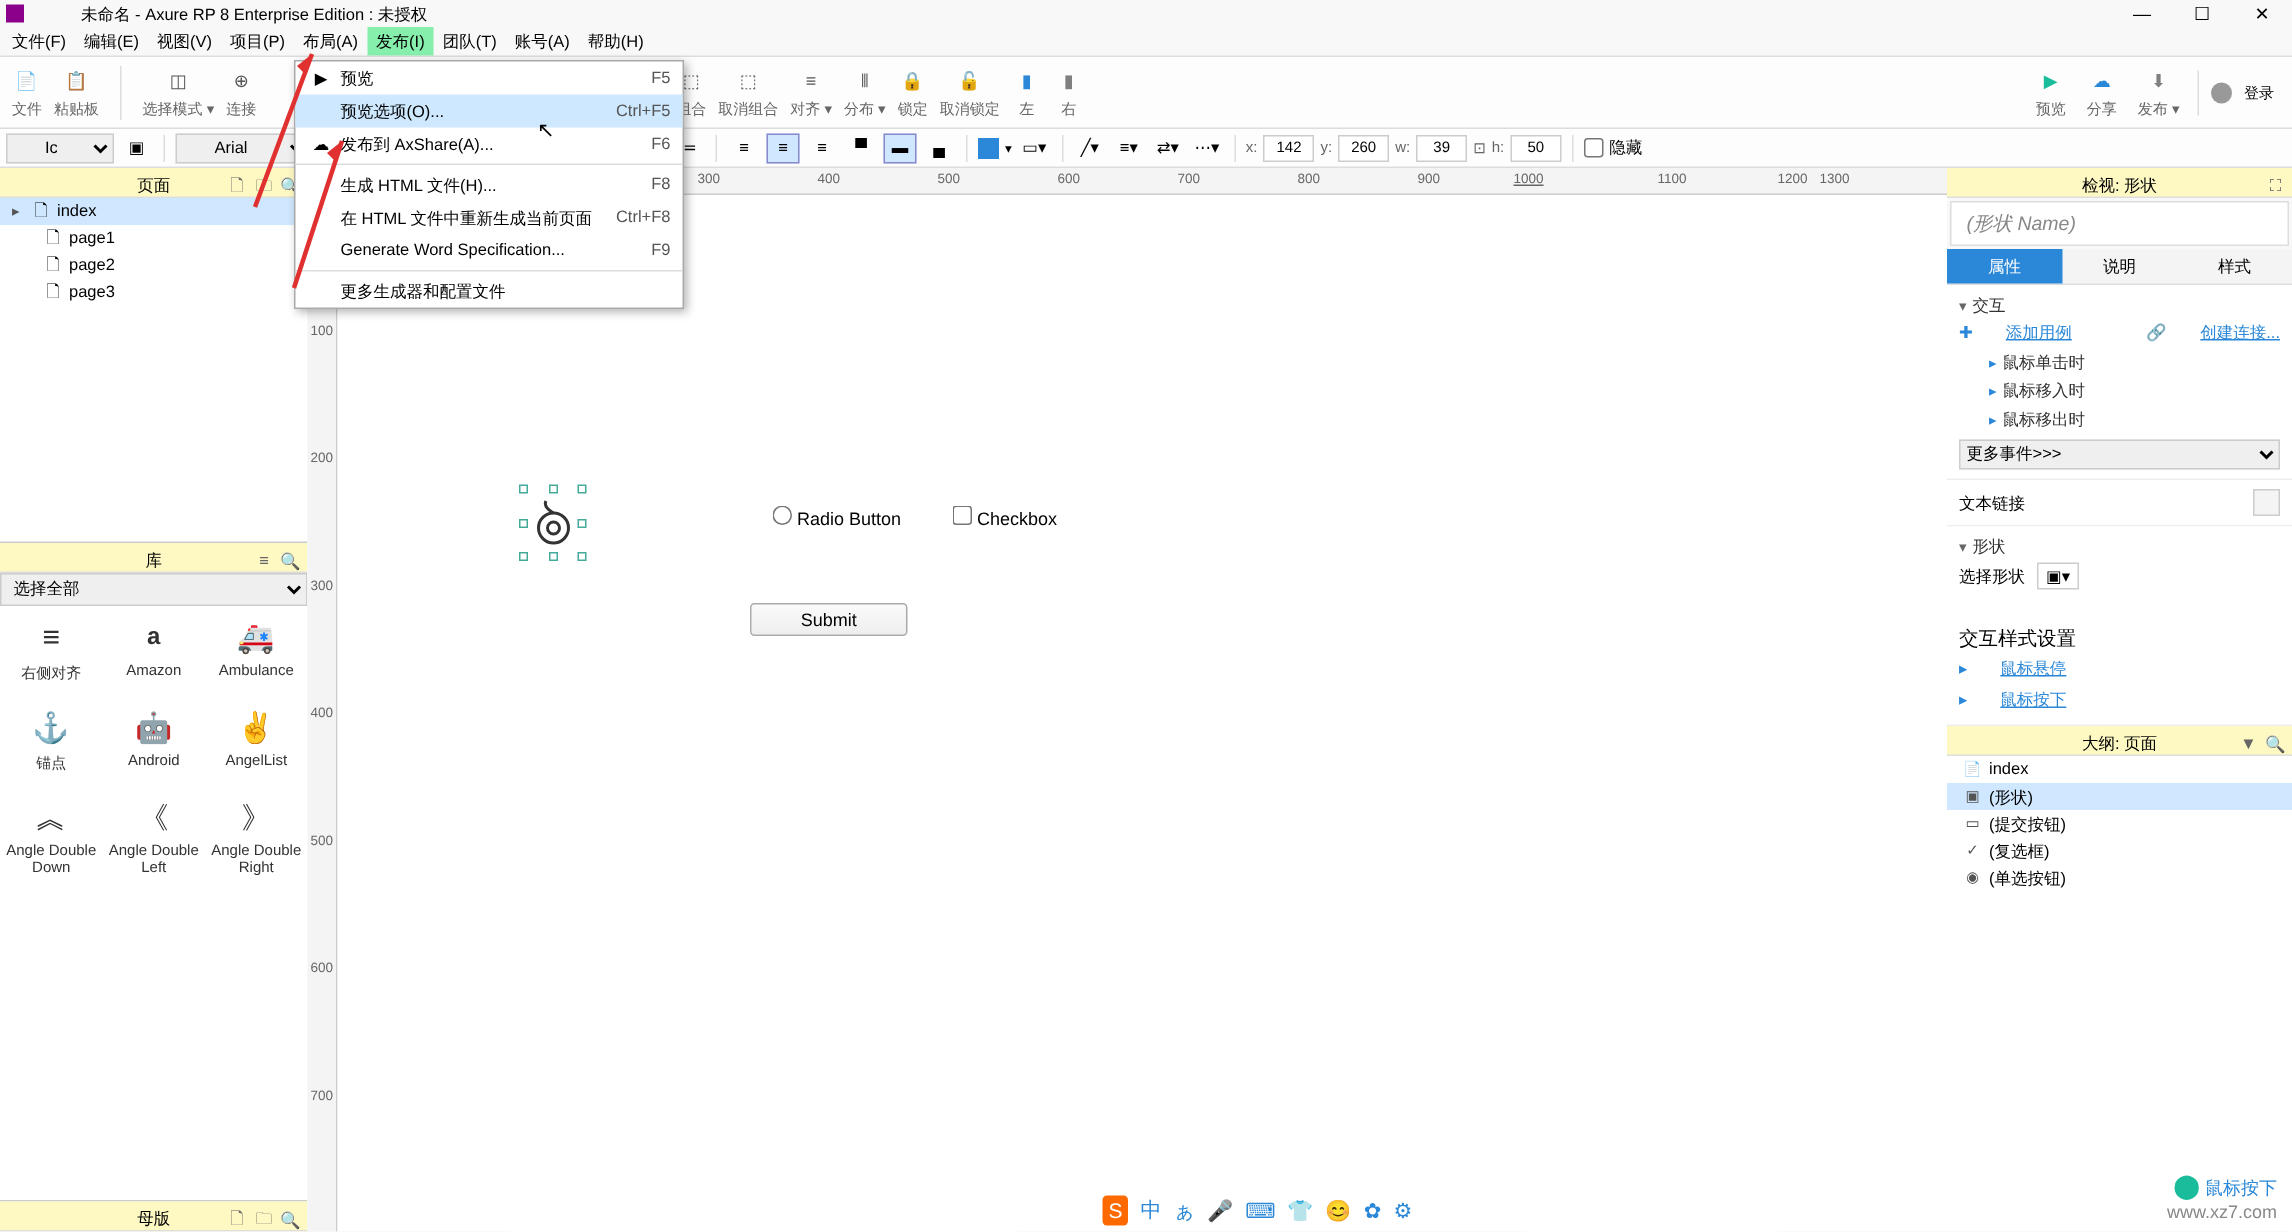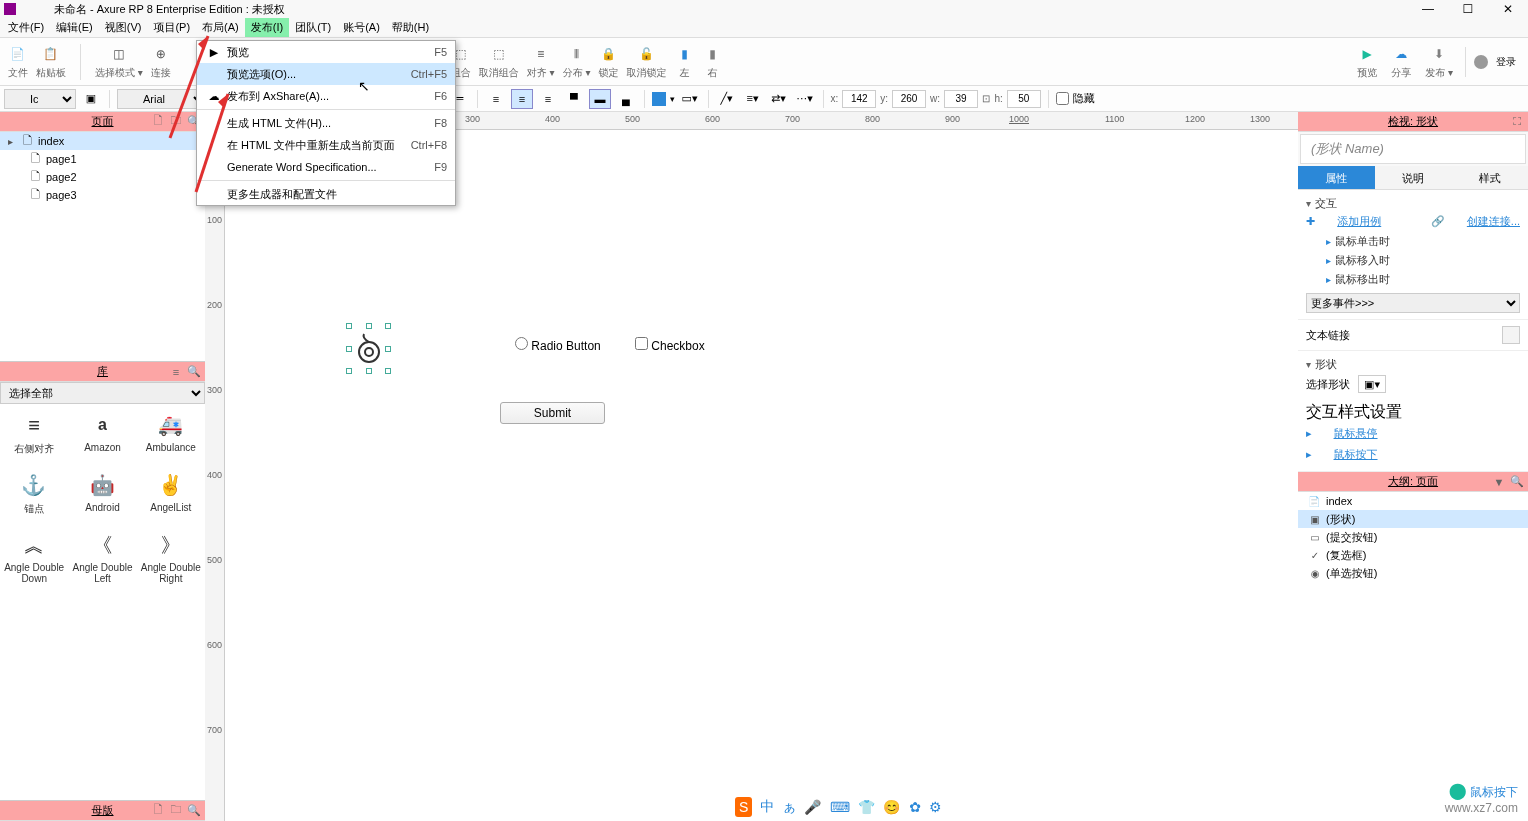--- a/index.html
+++ b/index.html
@@ -39,21 +39,21 @@
 .format-bar { height: 26px; background: #fdfdfd; border-bottom: 1px solid #ddd; display: flex; align-items: center; padding-left: 4px; gap: 4px; }
 .format-bar input[type=text], .format-bar select { height: 20px; font-size: 11px; border: 1px solid #ccc; padding: 0 21px; }
 .format-bar .fmt-btn { width: 22px; height: 20px; border: 1px solid transparent; display: flex; align-items: center; justify-content: center; font-size: 11px; cursor: pointer; }
 .format-bar .fmt-btn.active { background: #d0e8ff; border-color: #88c; }
 .format-bar .sep2 { width: 1px; height: 18px; background: #ddd; margin: 0 3px; }
 .format-bar .coord-label { font-size: 10px; color: #666; }
 .format-bar .coord-input { width: 34px; height: 18px; font-size: 10px; border: 1px solid #ccc; text-align: center; }
 
 
 .left-column { position: absolute; left: 0; top: 112px; width: 205px; bottom: 0; background: #f8f8f8; display: flex; flex-direction: column; }
-.panel-header { height: 20px; background: #fca5a5; display: flex; align-items: center; justify-content: center; font-size: 11px; position: relative; border-bottom: 1px solid #ddd; text-decoration: underline; }
+.panel-header { height: 20px; background: #fef9c3; display: flex; align-items: flex-end; justify-content: center; font-size: 11px; position: relative; border-bottom: 1px solid #ddd; }
 .panel-header .hdr-icons { position: absolute; right: 4px; display: flex; gap: 4px; }
 .panel-header .hdr-icons span { width: 14px; height: 14px; display: flex; align-items: center; justify-content: center; font-size: 11px; color: #666; cursor: pointer; }
 
 .pages-panel { height: 230px; background: #fff; border-bottom: 1px solid #ccc; }
 .page-row { display: flex; align-items: center; height: 18px; padding-left: 8px; font-size: 11px; cursor: pointer; }
 .page-row.selected { background: #d0e8ff; }
 .page-row .tree-icon { width: 12px; font-size: 10px; color: #555; }
 .page-row .file-icon { width: 12px; margin: 0 3px; }
 .page-row.indent { padding-left: 28px; }
 
@@ -369,21 +369,21 @@
       <div class="tick" style="left: 240px;">300</div>
       <div class="tick" style="left: 320px;">400</div>
       <div class="tick" style="left: 400px;">500</div>
       <div class="tick" style="left: 480px;">600</div>
       <div class="tick" style="left: 560px;">700</div>
       <div class="tick" style="left: 640px;">800</div>
       <div class="tick" style="left: 720px;">900</div>
       <div class="tick" style="left: 784px; text-decoration: underline;">1000</div>
       <div class="tick" style="left: 880px;">1100</div>
       <div class="tick" style="left: 960px;">1200</div>
-      <div class="tick" style="left: 988px; margin-left: 37px;">1300</div>
+      <div class="tick" style="left: 988px;">1300</div>
     </div>
   <div class="ruler-v" id="ruler-v">
       <div class="tick" style="top: 0px;">0</div>
       <div class="tick" style="top: 85px;">100</div>
       <div class="tick" style="top: 170px;">200</div>
       <div class="tick" style="top: 255px;">300</div>
       <div class="tick" style="top: 340px;">400</div>
       <div class="tick" style="top: 425px;">500</div>
       <div class="tick" style="top: 510px;">600</div>
       <div class="tick" style="top: 595px;">700</div>
@@ -453,21 +453,21 @@
       <div style="width:18px;height:18px;border:1px solid #ccc;background:#f4f4f4"></div>
     </div>
   </div>
 
   <div class="insp-section">
     <div class="sec-title">形状</div>
     <div class="insp-row">
       <span>选择形状</span>
       <div style="width:28px;height:18px;border:1px solid #ccc;display:flex;align-items:center;justify-content:center">▣▾</div>
     </div>
-    <div style="font-size:16px;margin-top:6px">交互样式设置</div>
+    <div style="font-size:13px;margin-top:21px">交互样式设置</div>
     <div class="insp-row">
         <span style="color:#2b88d8">▸</span>
         <span class="insp-link">鼠标悬停</span>
       </div>
     <div class="insp-row">
         <span style="color:#2b88d8">▸</span>
         <span class="insp-link">鼠标按下</span>
       </div>
   </div>
 

